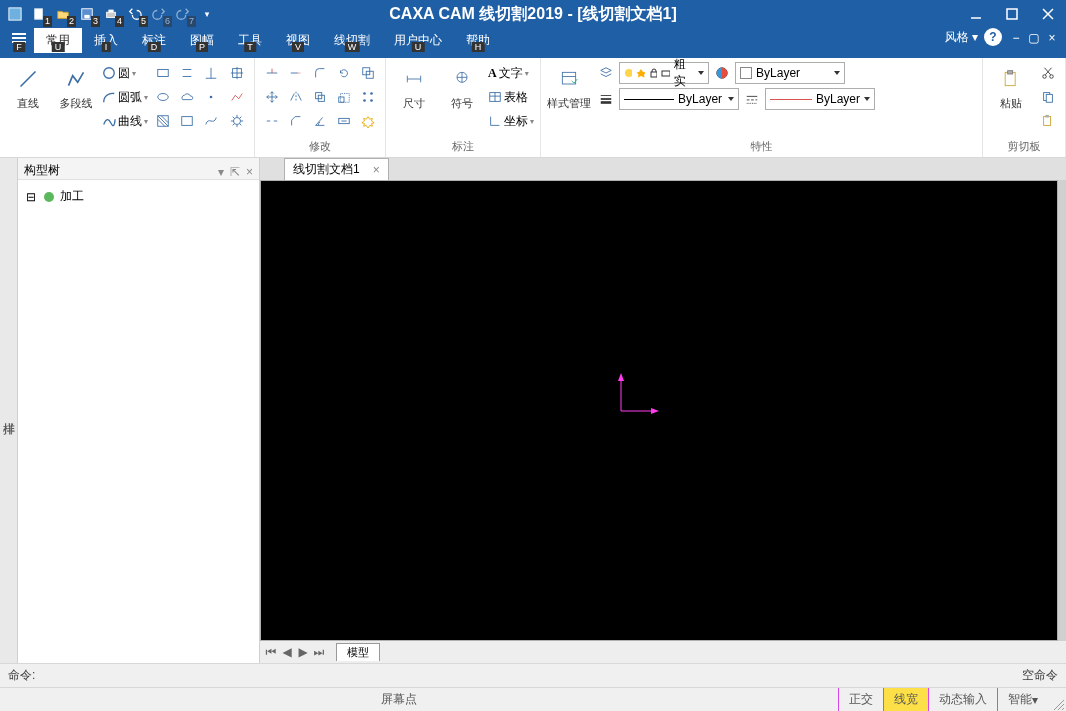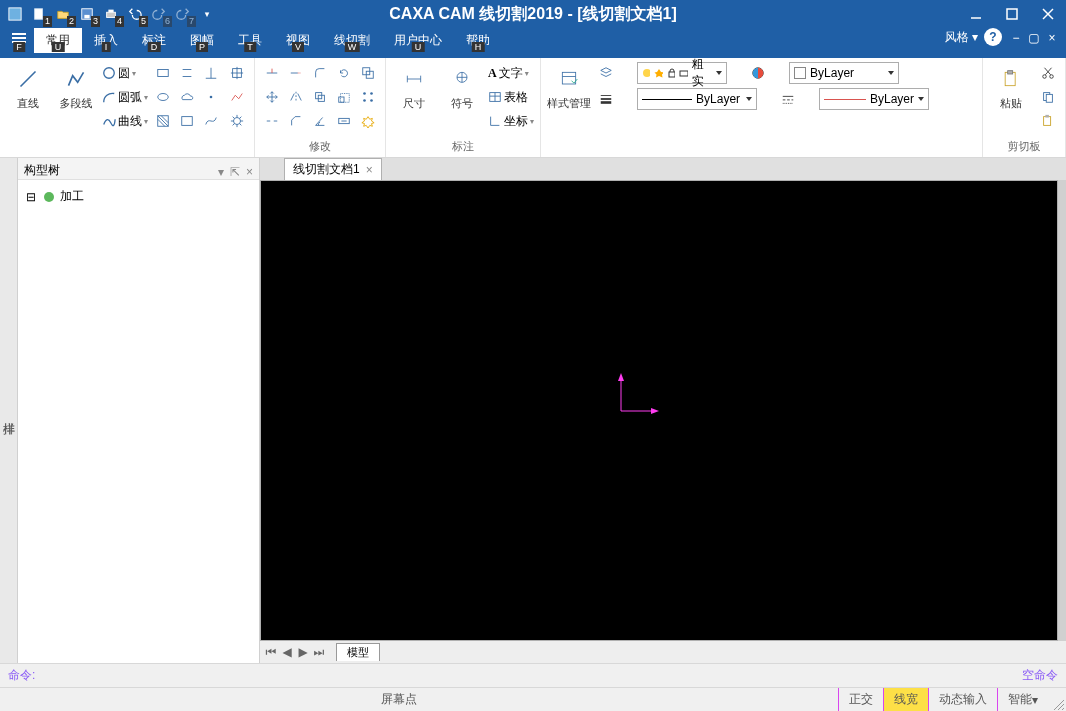--- a/index.html
+++ b/index.html
@@ -33,50 +33,50 @@
 .rgroup { border-right: 1px solid #e5e5e5; display: flex; flex-direction: column; padding: 4px 6px 0 6px; }
 .rgroup-body { display: flex; align-items: flex-start; flex: 1; gap: 4px; }
 .rgroup-label { text-align: center; color: #666; font-size: 11px; padding: 3px 0; }
 .big-btn { display: flex; flex-direction: column; align-items: center; gap: 2px; width: 44px; cursor: pointer; padding-top: 2px; }
 .big-ico { width: 30px; height: 30px; display: flex; align-items: center; justify-content: center; }
 .big-label { font-size: 11px; color: #333; }
 .smallgrid { display: grid; grid-template-columns: repeat(3, 22px); grid-auto-rows: 22px; gap: 2px; align-content: start; }
 .smallgrid2 { display: grid; grid-template-columns: repeat(5, 22px); grid-auto-rows: 22px; gap: 2px; align-content: start; }
 .smallcol { display: flex; flex-direction: column; gap: 2px; }
 .sm-btn { width: 22px; height: 22px; display: flex; align-items: center; justify-content: center; cursor: pointer; color: #3a6ea5; }
-.prop-row { display: flex; align-items: center; gap: 20px; height: 22px; }
+.prop-row { display: flex; align-items: center; gap: 2px; height: 22px; }
 .prop-field { background: #fff; border: 1px solid #adadad; height: 22px; display: flex; align-items: center; padding: 0 4px; gap: 4px; cursor: pointer; }
 .swatch { width: 12px; height: 12px; }
 .swatch-line { width: 50px; height: 1px; }
 .drop-tri { width: 0; height: 0; border-left: 3px solid transparent; border-right: 3px solid transparent; border-top: 4px solid #333; margin-left: auto; }
 .label-row { display: flex; align-items: center; gap: 2px; cursor: pointer; font-size: 11px; height: 22px; }
 
 
 .main { flex: 1; display: flex; min-height: 0; }
 .left-strip { width: 18px; background: #e9e9e9; border-right: 1px solid #d0d0d0; display: flex; flex-direction: column; align-items: center; padding-top: 4px; gap: 2px; writing-mode: vertical-rl; font-size: 11px; color: #555; cursor: pointer; }
 .tree-panel { width: 242px; background: #fff; border-right: 1px solid #d0d0d0; display: flex; flex-direction: column; }
 .tree-header { height: 22px; background: #f4f4f4; border-bottom: 1px solid #e0e0e0; display: flex; align-items: flex-end; padding: 0 6px; font-size: 12px; }
 .tree-header-icons { margin-left: auto; display: flex; gap: 6px; color: #888; }
 .tree-body { flex: 1; padding: 6px; }
 .tree-node { display: flex; align-items: center; gap: 4px; padding: 2px 0; cursor: pointer; font-size: 12px; }
 .tree-children { margin-left: 18px; border-left: 1px dotted #aaa; padding-left: 8px; }
 .tree-ico { width: 14px; height: 14px; display: inline-flex; align-items: center; justify-content: center; }
 
 .canvas-area { flex: 1; display: flex; flex-direction: column; background: #d0d0d0; }
 .doc-tab { height: 22px; background: #e0e0e0; display: flex; align-items: flex-end; padding-left: 24px; }
-.doc-tab-item { background: #fff; border: 1px solid #b0b0b0; border-bottom: none; padding: 2px 8px; display: flex; align-items: center; gap: 6px; font-size: 12px; cursor: pointer; }
+.doc-tab-item { background: #fff; border: 1px solid #b0b0b0; border-bottom: none; padding: 2px 8px; display: flex; align-items: center; gap: 13px; font-size: 12px; cursor: pointer; }
 .doc-close { color: #888; cursor: pointer; }
 .canvas { flex: 1; background: #000; position: relative; border: 1px solid #b0b0b0; margin: 0 8px 0 0; }
 .cs-arrow { position: absolute; left: 350px; top: 190px; }
 .nav-row { height: 22px; display: flex; align-items: center; padding: 0 4px; gap: 2px; background: #eee; }
 .nav-arrow { width: 14px; height: 14px; display: flex; align-items: center; justify-content: center; color: #666; cursor: pointer; }
 .model-tab { border: 1px solid #999; border-bottom: none; padding: 1px 10px; background: #fff; font-size: 11px; cursor: pointer; margin-left: 8px; }
 
 
-.cmdbar { height: 24px; background: #f0f0f0; border-top: 1px solid #d8d8d8; display: flex; align-items: center; padding: 0 8px; font-size: 12px; color: #8b5cf6; }
+.cmdbar { height: 24px; background: #f0f0f0; border-top: 1px solid #d8d8d8; display: flex; align-items: center; padding: 0 8px; font-size: 12px; color: #404040; }
 .cmd-right { margin-left: auto; font-family: Liberation Mono, monospace; }
 
 
 .statusbar { height: 24px; background: #f0f0f0; border-top: 1px solid #d8d8d8; display: flex; align-items: center; font-size: 12px; color: #555; }
 .status-left { padding: 0 8px; }
 .status-right { margin-left: auto; display: flex; align-items: center; }
 .status-btn { padding: 0 10px; height: 24px; display: flex; align-items: center; cursor: pointer; border-left: 1px solid #d946ef; }
 .status-btn.active { background: #fde047; }
 .resize-grip { width: 18px; height: 24px; display: flex; align-items: flex-end; justify-content: flex-end; padding: 2px; }
 
@@ -529,20 +529,21 @@
               </svg>
             </div>
           <div class="prop-field" style="width:110px">
             <span class="swatch-line" style="background:#d9534f;height:1px"></span>
             <span>ByLayer</span>
             <span class="drop-tri"></span>
           </div>
         </div>
       </div>
     </div>
+    <div class="rgroup-label">特性</div>
   </div>
 
   <div class="rgroup">
     <div class="rgroup-body">
       <div class="big-btn">
         <div class="big-ico">
             <svg class="ico" viewBox="0 0 24 24">
               <rect x="5" y="4" width="12" height="16" fill="none" stroke="#c9a227"></rect>
               <rect x="8" y="2" width="6" height="4" fill="#b0b0b0" stroke="#777"></rect>
             </svg>

